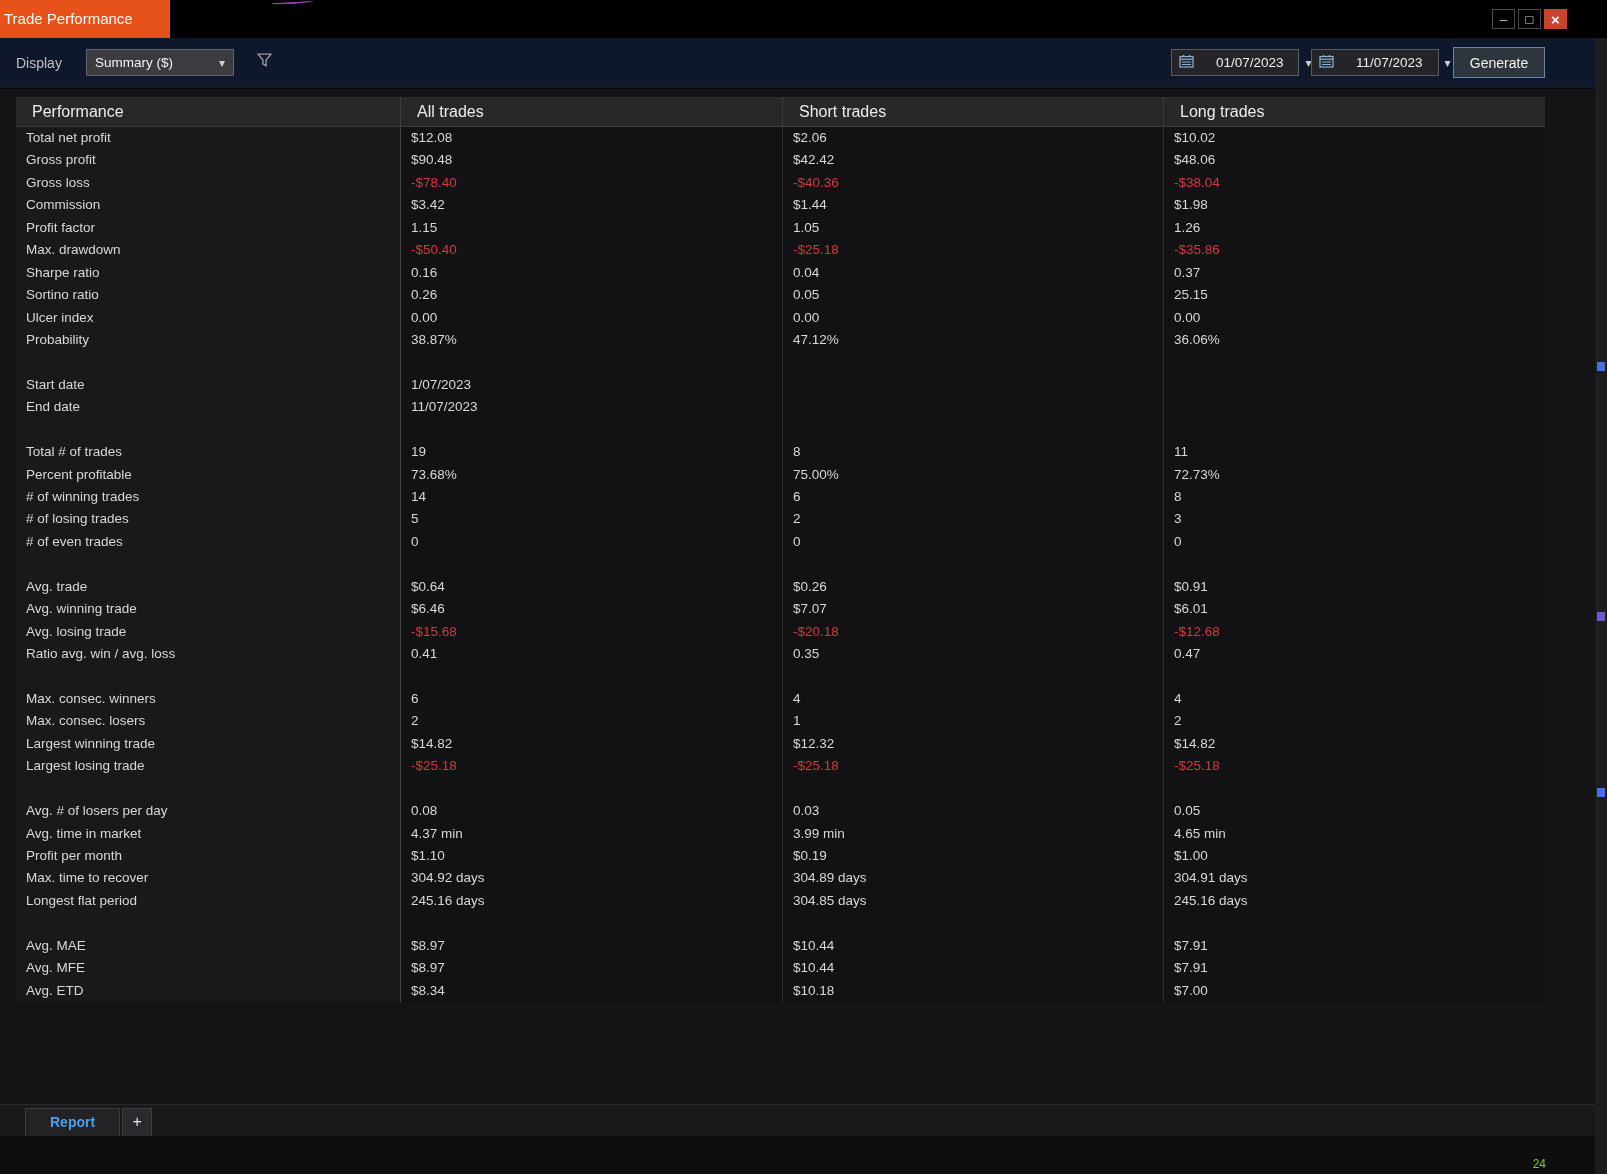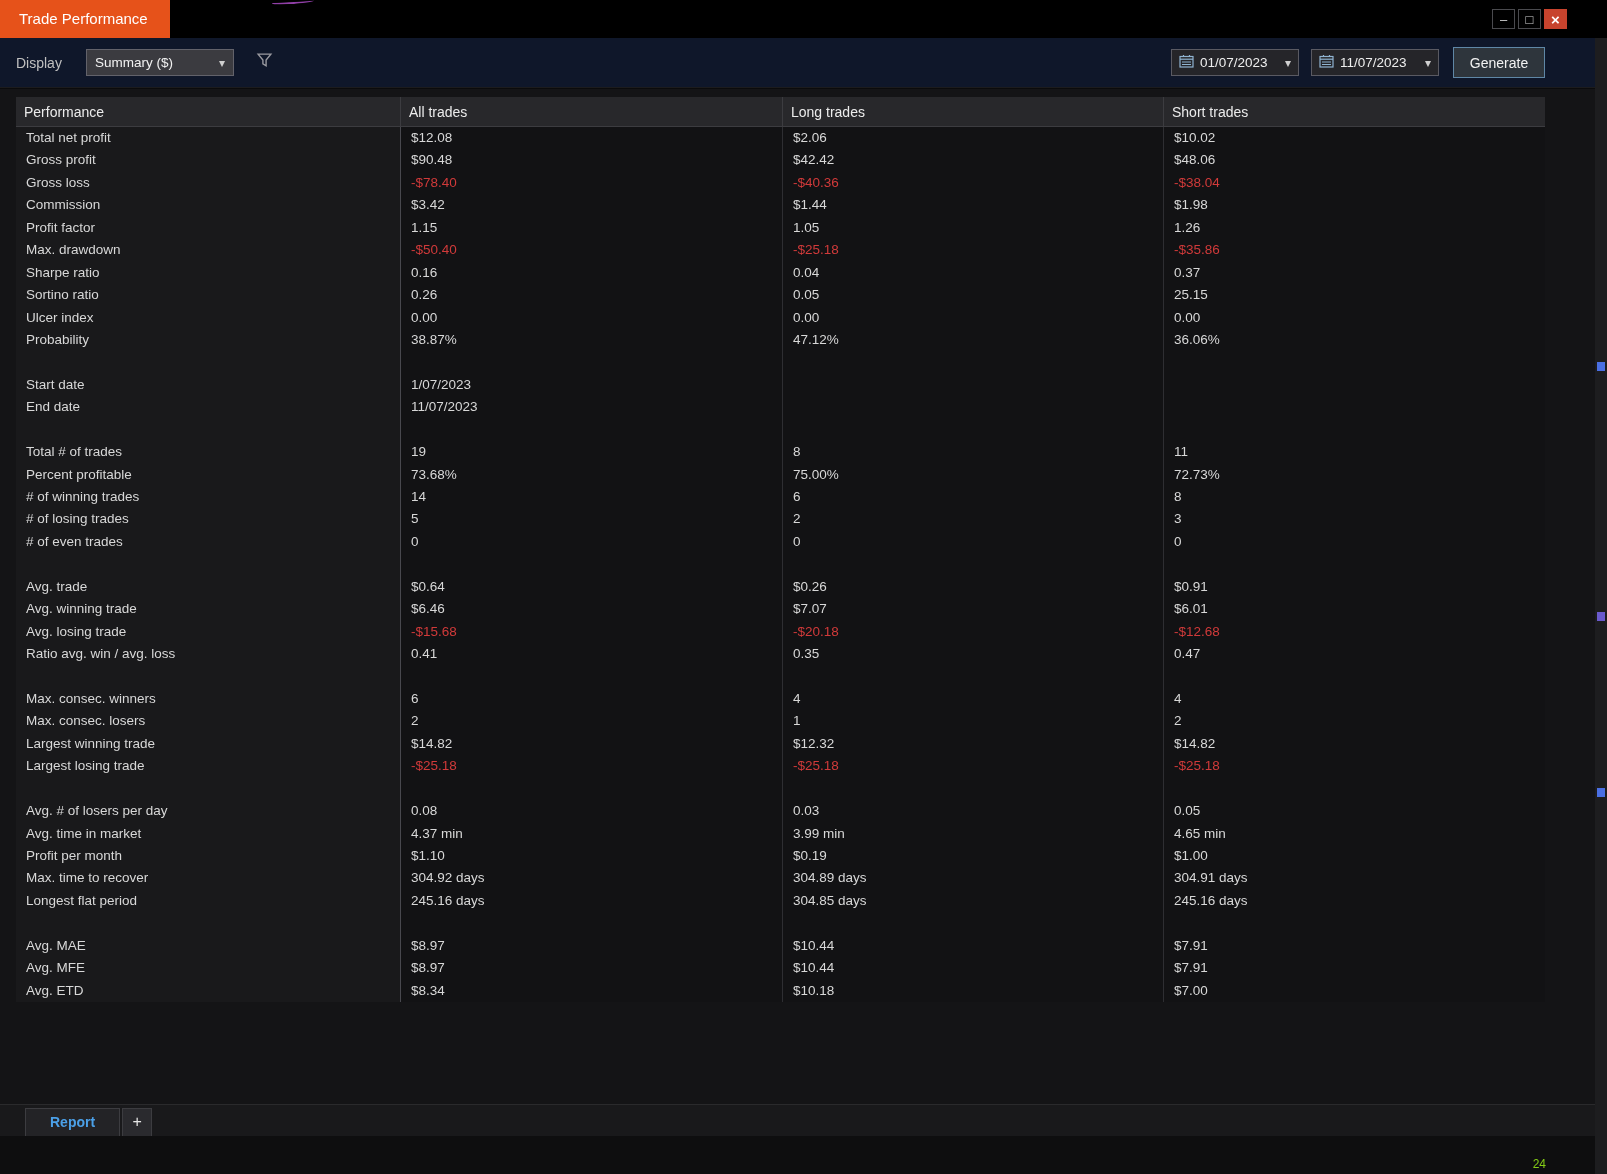--- a/index.html
+++ b/index.html
@@ -11,21 +11,21 @@
     color: #dcdcdc;
     overflow: hidden;
     position: relative;
   }
 
   
   .titlebar { position: absolute; top: 0; left: 0; width: 1607px; height: 38px; background: #000; }
   .title-tab {
     position: absolute; left: 0; top: 0; height: 54px; width: 170px;
     background: var(--accent_orange, #e6521a);
-    color: #fff; font-size: 15px; line-height: 38px; padding-left: 19px;
+    color: #fff; font-size: 15px; line-height: 38px; padding-left: 4px;
     white-space: nowrap;
   }
   .top-artifact {
     position: absolute; left: 272px; top: 0; width: 42px; height: 4px;
     border-bottom: 2px solid #b44fd0; border-radius: 0 0 60% 40%;
     transform: rotate(-3deg); opacity: .8;
   }
   .win-controls { position: absolute; right: 40px; top: 9px; display: flex; gap: 3px; }
   .win-btn {
     width: 23px; height: 20px; color: #cfcfcf; font-size: 13px;
@@ -46,40 +46,40 @@
     background: #3b3b40; border: 1px solid #62626a;
     display: flex; align-items: center; padding: 0 8px;
     font-size: 13.5px; color: #f2f2f2; cursor: default;
   }
   .select .chev { margin-left: auto; color: #cfcfcf; font-size: 12px; }
   .filter-btn { margin-left: 18px; width: 26px; height: 26px; display: flex; align-items: center; justify-content: center; }
   .toolbar-spacer { flex: 1; }
   .datepicker {
     width: 128px; height: 27px; margin-left: 12px;
     background: #252529; border: 1px solid #5a5a62;
-    display: flex; align-items: center; gap: 6px; padding: 0 7px;
+    display: flex; align-items: center; gap: 22px; padding: 0 7px;
     font-size: 13.5px; color: #eee; cursor: default;
   }
   .datepicker .chev { margin-left: auto; color: #cfcfcf; font-size: 12px; }
   .generate-btn {
     margin-left: 14px; width: 92px; height: 31px;
     background: #2e353c; border: 1px solid #5f87a6;
     color: #f2f2f2; font-size: 14px; font-family: "Liberation Sans", sans-serif;
   }
 
   
   .content { position: absolute; top: 89px; left: 0; width: 1595px; height: 1015px; background: #141416; }
   .perf-table { position: absolute; top: 8px; left: 16px; width: 1529px; background: #121214; }
   .thead {
     display: grid; grid-template-columns: 384px 382px 381px 382px;
     height: 30px; background: #28282b; border-bottom: 1px solid #3c3c40;
   }
   .th {
-    display: flex; align-items: center; padding-left: 8px;
-    font-size: 14px; color: #ececec; border-left: 1px solid #3c3c40; white-space: nowrap;
+    display: flex; align-items: center; padding-left: 16px;
+    font-size: 16px; color: #ececec; border-left: 1px solid #3c3c40; white-space: nowrap;
   }
   .th:first-child { border-left: none; }
   .trow { display: grid; grid-template-columns: 384px 382px 381px 382px; height: 22.45px; }
   .tcell {
     padding-left: 10px; font-size: 13.5px; line-height: 22.45px;
     white-space: nowrap; overflow: hidden; color: #d8d8d8;
   }
   .tcell.c0 { background: #19191b; }
   .tcell.c1 { border-left: 1px solid #48484e; }
   .tcell.c2, .tcell.c3 { border-left: 1px solid #2e2e32; }
@@ -173,22 +173,22 @@
   </div>
 
   <button class="generate-btn">Generate</button>
 </div>
 
 <div class="content">
   <div class="perf-table">
     <div class="thead">
       <div class="th">Performance</div>
       <div class="th">All trades</div>
+      <div class="th">Short trades</div>
       <div class="th">Long trades</div>
-      <div class="th">Short trades</div>
     </div>
     <div>
         <div class="trow">
           <div class="tcell c0">Total net profit</div>
           <div class="tcell c1">$12.08</div>
           <div class="tcell c2">$2.06</div>
           <div class="tcell c3">$10.02</div>
         </div>
         <div class="trow">
           <div class="tcell c0">Gross profit</div>

